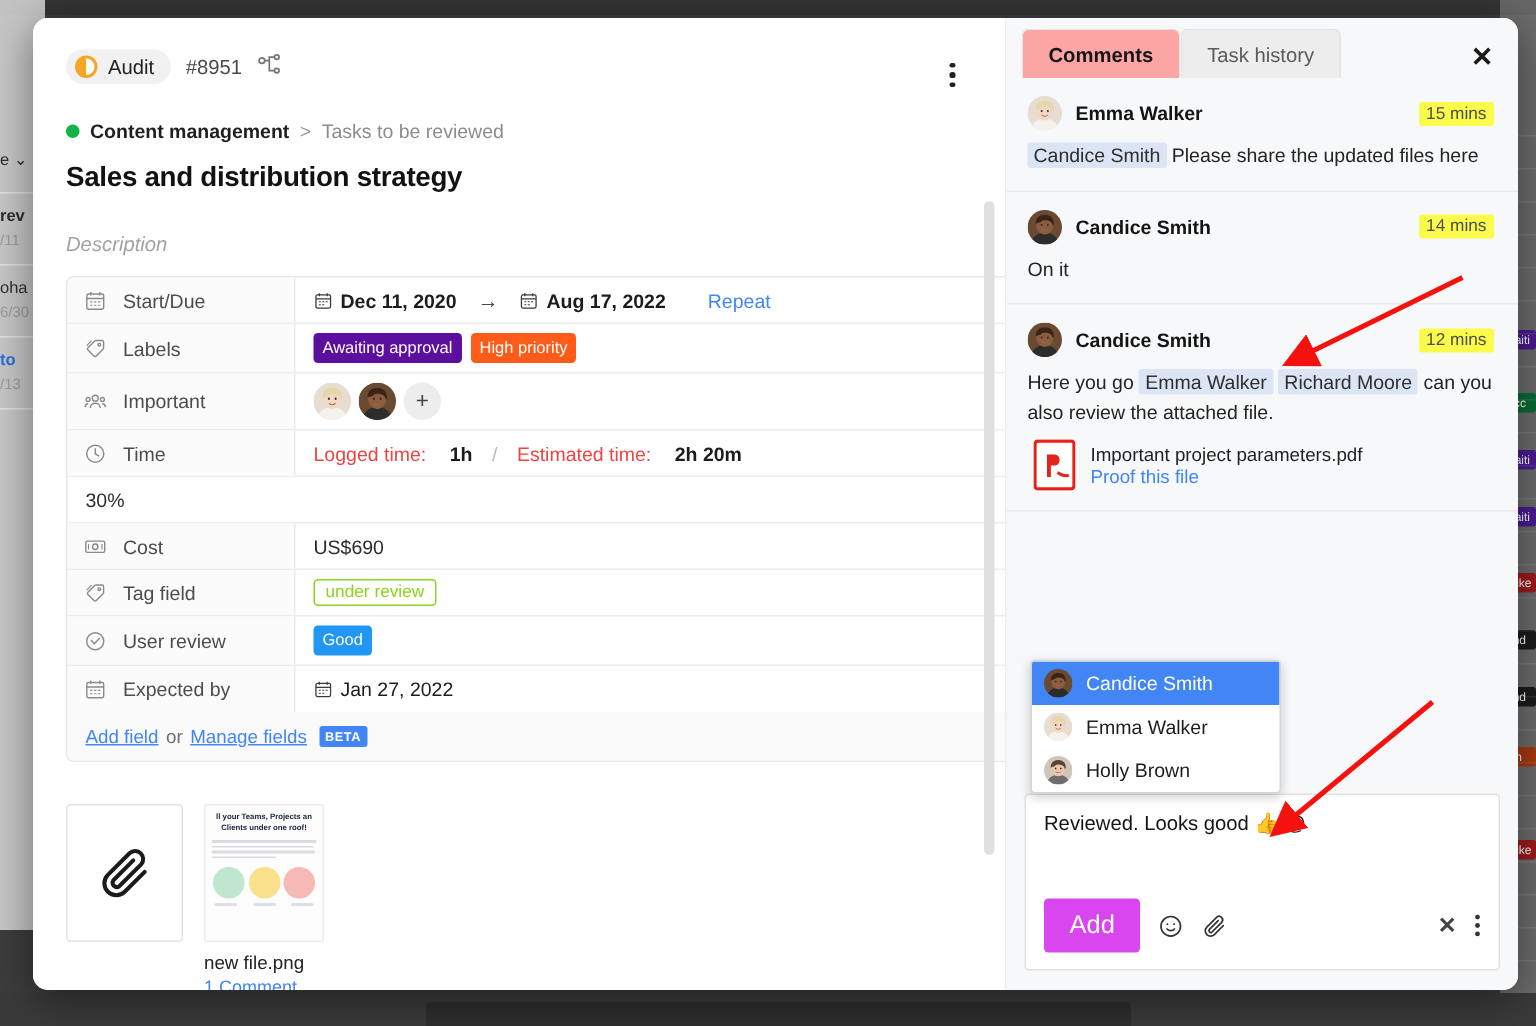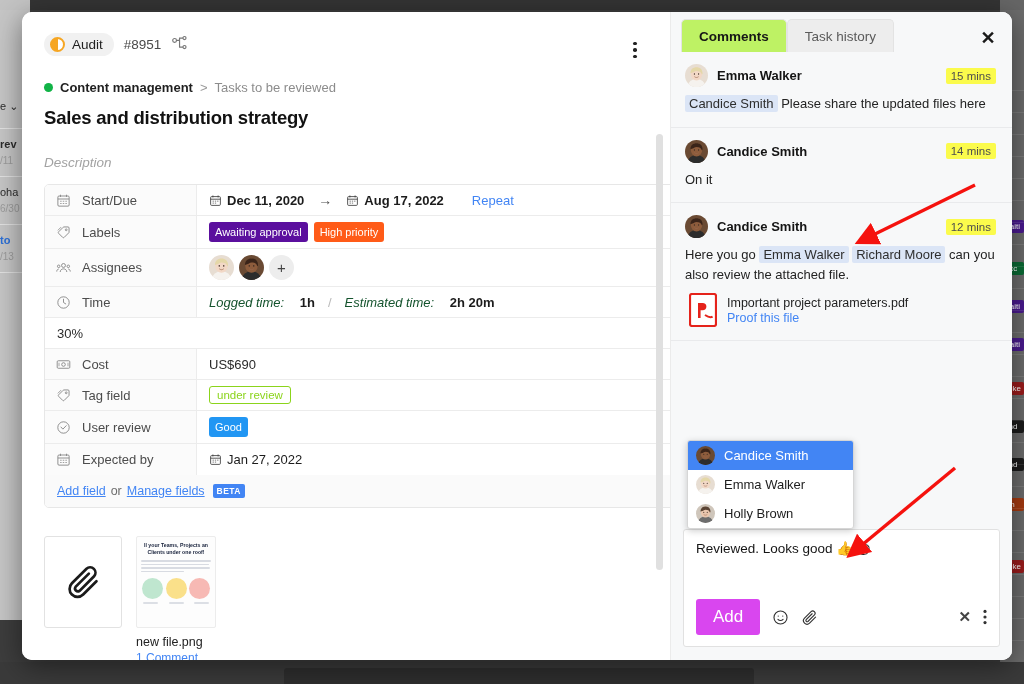--- a/index.html
+++ b/index.html
@@ -98,21 +98,21 @@
 
   .chip { display: inline-block; font-size: 11px; color: #fff; padding: 4px 6px; border-radius: 3px; font-weight: 500; }
   .tagchip { display: inline-block; font-size: 11.5px; padding: 2px 7px; border-radius: 3px; background: #fff; }
 
   .avatars { display: flex; align-items: center; gap: 5px; }
   .av { width: 25px; height: 25px; border-radius: 50%; overflow: hidden; flex: none; position: relative; }
   .av-add {
     width: 25px; height: 25px; border-radius: 50%; background: #ededed;
     display: flex; align-items: center; justify-content: center; color: #444; font-size: 15px; cursor: pointer;
   }
-  .muted-i { color: #14532d; font-style: italic; }
+  .muted-i { color: #ef4444; }
   .bold-v { font-weight: bold; color: #1c1c1c; }
   .slash { color: #b9b9b9; margin: 0 7px; }
 
   .dfoot { background: #fafafa; padding: 9px 12px; font-size: 12.5px; color: #6d6d6d; display: flex; align-items: center; gap: 5px; }
   .link-blue { color: #4285f4; text-decoration: underline; cursor: pointer; }
   .beta {
     display: inline-block; background: #4285f4; color: #fff; font-size: 8.5px; font-weight: bold;
     padding: 2px 4px; border-radius: 2px; margin-left: 3px; letter-spacing: .4px;
   }
 
@@ -142,21 +142,21 @@
   #left-sb-thumb { position: absolute; right: 7px; top: 122px; width: 7px; height: 436px; background: #e0e0e0; border-radius: 4px; cursor: pointer; }
 
   
   #right-pane { flex: 1; height: 100%; background: #f7f8f9; position: relative; display: flex; flex-direction: column; border-left: 1px solid #ebebeb; }
   #tabs { display: flex; align-items: flex-end; height: 40px; padding-left: 10px; position: relative; background: #f7f8f9; }
   .tab {
     height: 33px; padding: 0 17px; display: flex; align-items: center;
     font-size: 13.5px; border-radius: 5px 5px 0 0; cursor: pointer;
     border: 1px solid transparent; border-bottom: none;
   }
-  .tab.active { background: #bef264; color: #161616; font-weight: bold; border-color: #e3e3e3; }
+  .tab.active { background: #fca5a5; color: #161616; font-weight: bold; border-color: #e3e3e3; }
   .tab.inactive { background: #ededed; color: #5a5a5a; border-color: #e3e3e3; }
   .close-x {
     position: absolute; right: 14px; top: 16px; width: 20px; height: 20px;
     display: flex; align-items: center; justify-content: center;
     font-size: 18px; color: #1a1a1a; cursor: pointer; font-weight: bold;
   }
 
   #comments { flex: 1; overflow: hidden; background: #f7f8f9; }
   .comment { padding: 12px 16px 13px 14px; border-bottom: 1px solid #e9eaec; }
   .c-top { display: flex; align-items: center; gap: 9px; }
@@ -367,21 +367,21 @@
                 <span class="ricon">
                   <svg width="15" height="15" viewBox="0 0 20 20" stroke="#8a8a8a" stroke-width="1.25" fill="none">
                     <circle cx="10" cy="7.3" r="2.6"></circle>
                     <path d="M5.6 16c0-2.6 2-4.2 4.4-4.2s4.4 1.6 4.4 4.2"></path>
                     <circle cx="3.6" cy="8.4" r="1.7"></circle>
                     <path d="M1 15.4c0-2 1.1-3.2 2.7-3.4"></path>
                     <circle cx="16.4" cy="8.4" r="1.7"></circle>
                     <path d="M19 15.4c0-2-1.1-3.2-2.7-3.4"></path>
                   </svg>
                 </span>
-                <span>Assignees</span>
+                <span>Important</span>
               </div>
               <div class="dval">
                 <span class="avatars">
                   <span class="av">
                     <svg class="av-img" viewBox="0 0 40 40" preserveAspectRatio="xMidYMid slice">
                       <rect width="40" height="40" fill="#e7ddd2"></rect>
                       <ellipse cx="20" cy="38" rx="15" ry="12" fill="#f5f2ee"></ellipse>
                       <ellipse cx="20" cy="17" rx="10" ry="11.5" fill="#f2d8c6"></ellipse>
                       <path d="M9.5 16c0-7 4.5-10.5 10.5-10.5S30.5 9 30.5 16c0 1.5-1 2.5-1.5 1.5-1-4-4-5.5-9-5.5-3.5 0-4.5 2-4.5 2z" fill="#e4d7a8"></path>
                       <ellipse cx="16.4" cy="17.4" rx="1.1" ry="1.3" fill="#3a2a22"></ellipse>

